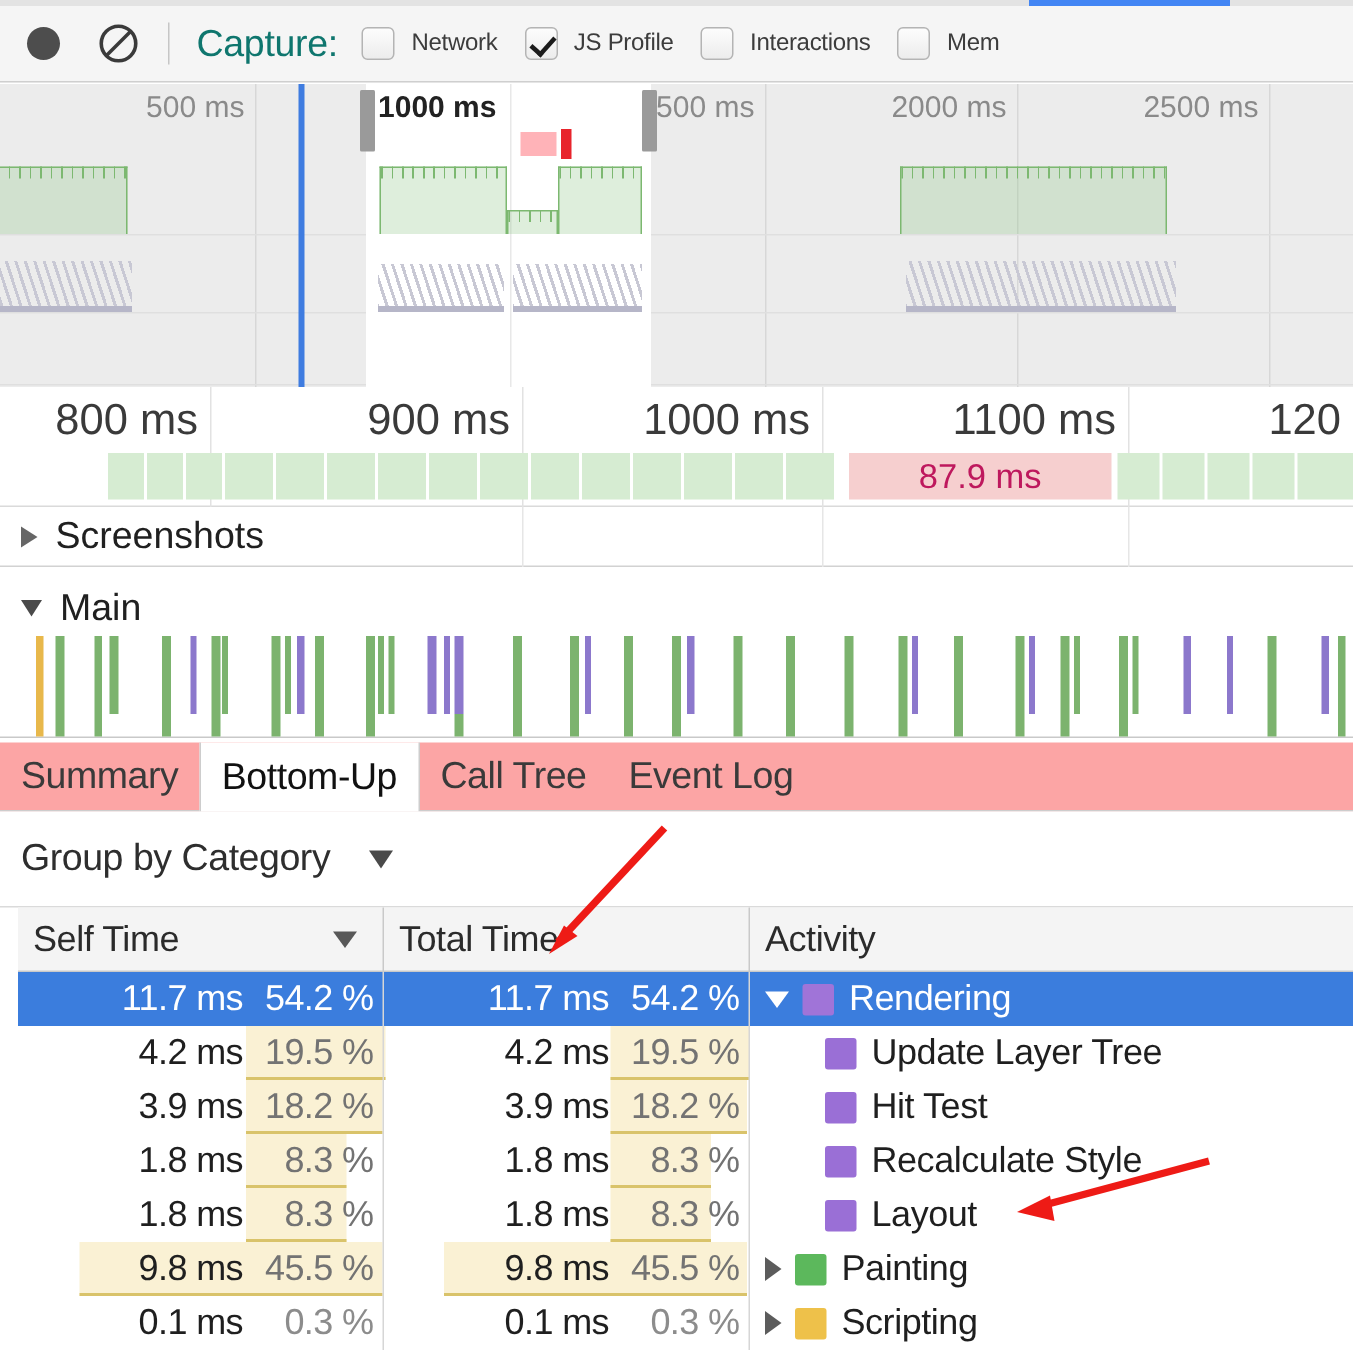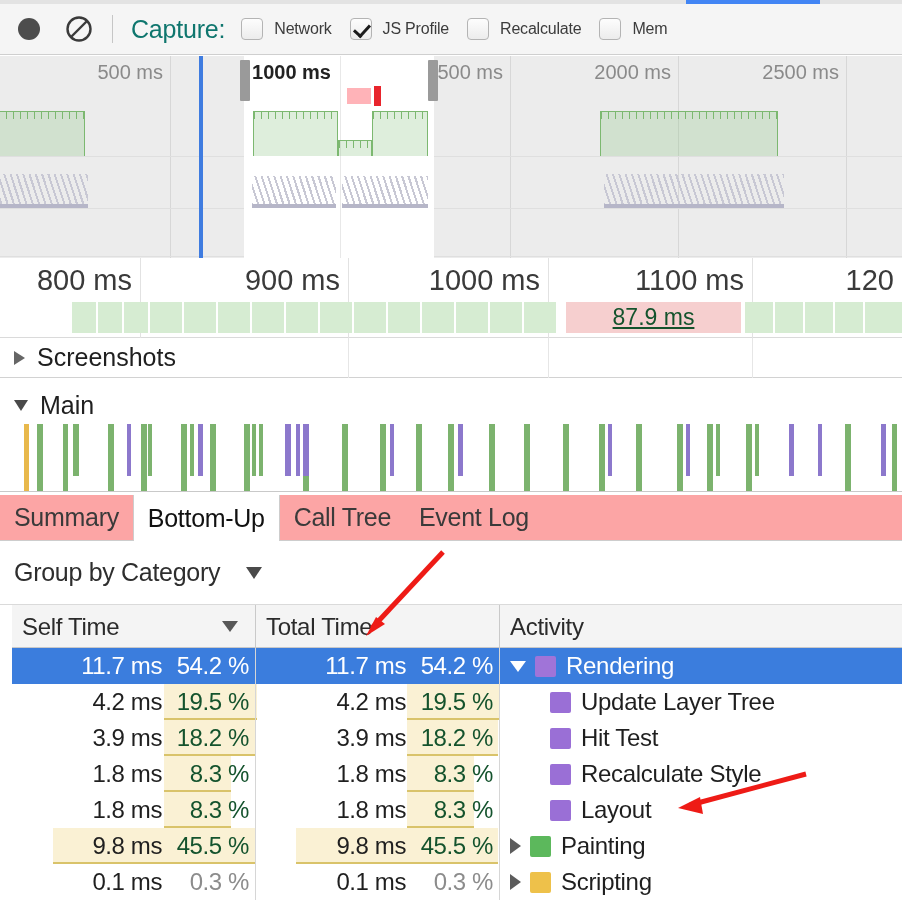--- a/index.html
+++ b/index.html
@@ -131,21 +131,21 @@
   .rl-tick { position: absolute; top: 0; width: 1px; height: 80px; background: #e2e2e2; }
   .rl-label {
     position: absolute; top: 6px; font-size: 29px; color: #3a3a3a;
     transform: translateX(-100%); padding-right: 8px; white-space: nowrap;
   }
   .frames-row { position: absolute; top: 44px; left: 0; height: 31px; width: 902px; }
   .frame-ok { position: absolute; top: 0; height: 31px; background: #d6ecd2; }
   .frame-bad {
     position: absolute; top: 0; height: 31px; background: #f6cfcf;
     display: flex; align-items: center; justify-content: center;
-    font-size: 23px; color: #14532d; text-decoration: underline;
+    font-size: 23px; color: #be185d;
   }
 
   
   .track-head {
     position: absolute; left: 0; width: 902px;
     display: flex; align-items: center;
     font-size: 25px; color: #202020;
     background: #fff;
   }
   .tri {
@@ -220,21 +220,21 @@
   .row { position: relative; width: 902px; height: 36px; }
   .row.selected { background: #3b7ddd; }
   .cell-div { position: absolute; top: 0; width: 1px; height: 36px; background: #d6d6d6; }
   .c-time {
     position: absolute; height: 36px; display: flex; align-items: center;
     justify-content: flex-end; font-size: 24px; color: #1f1f1f;
     letter-spacing: -0.4px;
   }
   .c-pct {
     position: absolute; height: 36px; display: flex; align-items: center;
-    justify-content: flex-end; font-size: 24px; color: #14532d;
+    justify-content: flex-end; font-size: 24px; color: #737373;
     letter-spacing: -0.4px; padding-right: 6px;
   }
   .pctbar {
     position: absolute; top: 0; right: 0; height: 36px;
     background: #faf1d4; border-bottom: 2px solid #d9c36a;
   }
   .row.selected .c-time, .row.selected .c-pct { color: #ffffff; }
   .c-act {
     position: absolute; height: 36px; display: flex; align-items: center;
     font-size: 24px; color: #1f1f1f; letter-spacing: -0.3px;
@@ -276,21 +276,21 @@
       <span class="cb-text">Network</span>
     </label>
 
     <label class="cb-group">
       <span class="cb-box checked"></span>
       <span class="cb-text">JS Profile</span>
     </label>
 
     <label class="cb-group">
       <span class="cb-box"></span>
-      <span class="cb-text">Recalculate</span>
+      <span class="cb-text">Interactions</span>
     </label>
 
     <label class="cb-group">
       <span class="cb-box"></span>
       <span class="cb-text">Mem</span>
     </label>
   </div>
 
   <div class="overview">
 

